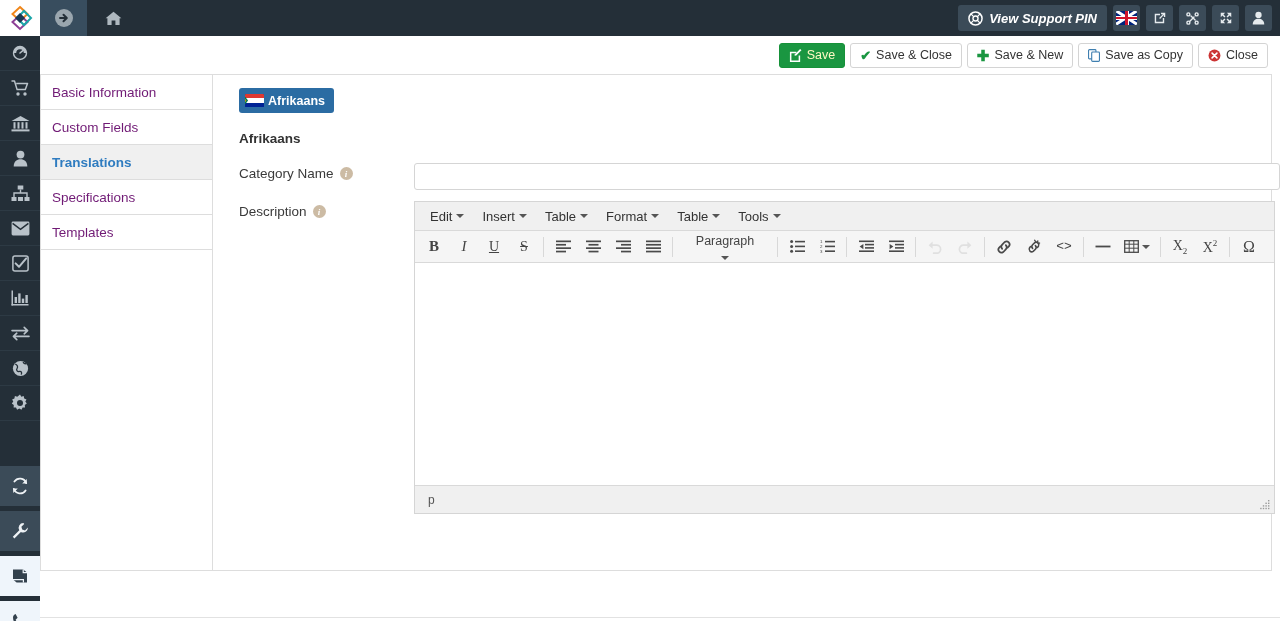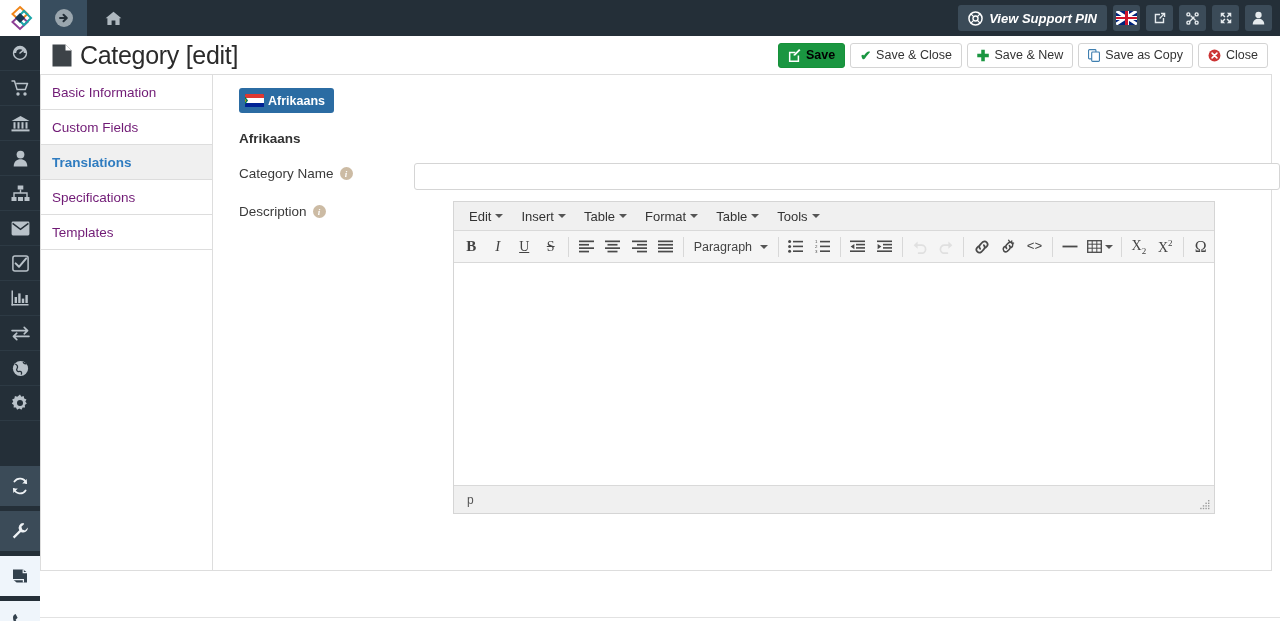--- a/index.html
+++ b/index.html
@@ -148,22 +148,22 @@
     background: #ffffff;
     border-radius: 3px;
     display: flex; align-items: center; gap: 5px;
     padding: 0 9px;
     font-size: 12.5px;
     color: #333;
     cursor: pointer;
     white-space: nowrap;
   }
   .tb-btn.primary {
-    background: #1a9641; border-color: #169139; color: #000000;
-    font-weight: bold;
+    background: #1a9641; border-color: #169139; color: #fef9c3;
+    font-weight: normal;
   }
   .tb-check { color: #1a9641; font-size: 13px; font-weight: bold; }
   .tb-plus  { color: #1a9641; font-size: 15px; font-weight: bold; line-height: 1; }
 
   
   .content {
     position: absolute; left: 40px; top: 74px;
     width: 1240px; height: 547px;
     background: #ffffff;
   }
@@ -262,24 +262,23 @@
     border-radius: 3px;
     background: #ffffff;
     font-size: 13px;
     padding: 0 7px;
     font-family: "Liberation Sans", sans-serif;
     color: #333;
   }
 
   
   .mce {
-    width: 762px;
+    width: 861px;
     border: 1px solid #d5d5d5;
     background: #84cc16;
-    margin-left: 39px;
   }
   .mce-menubar {
     height: 29px;
     background: #f0f0f0;
     border-bottom: 1px solid #d9d9d9;
     display: flex; align-items: center;
     padding-left: 6px;
   }
   .mce-menu {
     display: flex; align-items: center; gap: 4px;
@@ -314,20 +313,21 @@
   .tbtn svg { fill: #4a4a4a; }
   .tbtn.dim svg, .tbtn.dim { opacity: 0.35; cursor: default; }
   .tsep { width: 1px; height: 20px; background: #d8d8d8; margin: 0 4px; }
   .fmt-select {
     display: flex; align-items: center; justify-content: space-between;
     width: 96px; height: 26px;
     padding: 0 6px;
     font-size: 12.5px; color: #444;
     cursor: pointer;
     border-radius: 2px;
+    flex-direction: column;
   }
   .mce-body {
     height: 222px;
     background: #ffffff;
     cursor: text;
   }
   .mce-status {
     height: 28px;
     background: #f0f0f0;
     border-top: 1px solid #d9d9d9;
@@ -519,27 +519,20 @@
     </svg>
   </div>
   <div class="rail-btm light">
     <svg width="17" height="17" viewBox="0 0 17 17">
       <path d="M3.6 1 C2.2 1.4 1 2.8 1 4.4 C1 10.4 6.6 16 12.6 16 C14.2 16 15.6 14.8 16 13.4 L12.2 11.4 L10.2 13.4 C8 12.4 4.6 9 3.6 6.8 L5.6 4.8 Z" fill="#33414d"></path>
     </svg>
   </div>
 </div>
 
 <div class="page-header">
-  <div class="page-title">
-    <svg width="22" height="25" viewBox="0 0 22 25">
-      <path d="M1.5 1.5 h13 l6 6 v16 h-19 Z" fill="#3d4348"></path>
-      <path d="M14.5 1.5 v6 h6 Z" fill="#ffffff"></path>
-    </svg>
-    <span>Category [edit]</span>
-  </div>
   <div class="hdr-spacer"></div>
   <div class="toolbar">
     <div class="tb-btn primary">
       <svg width="13" height="13" viewBox="0 0 14 14">
         <path d="M1 3 h7 v1.6 H2.6 v7.8 h7.8 V7 H12 v7 H1 Z" fill="#fff"></path>
         <path d="M13.4 1.4 L12 0 L6.4 5.6 L6 7.4 L7.8 7 Z" fill="#fff"></path>
       </svg>
       <span>Save</span>
     </div>
     <div class="tb-btn">

